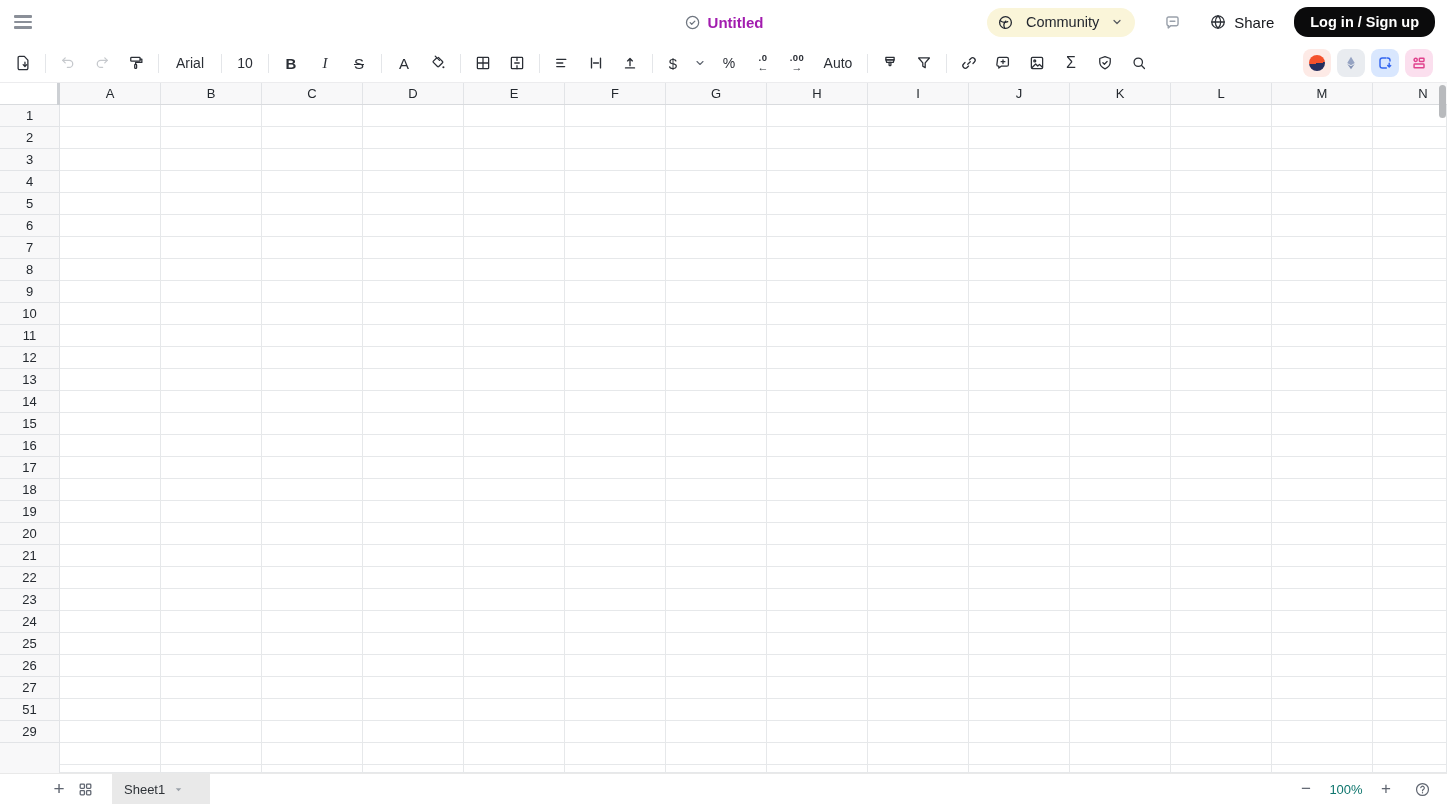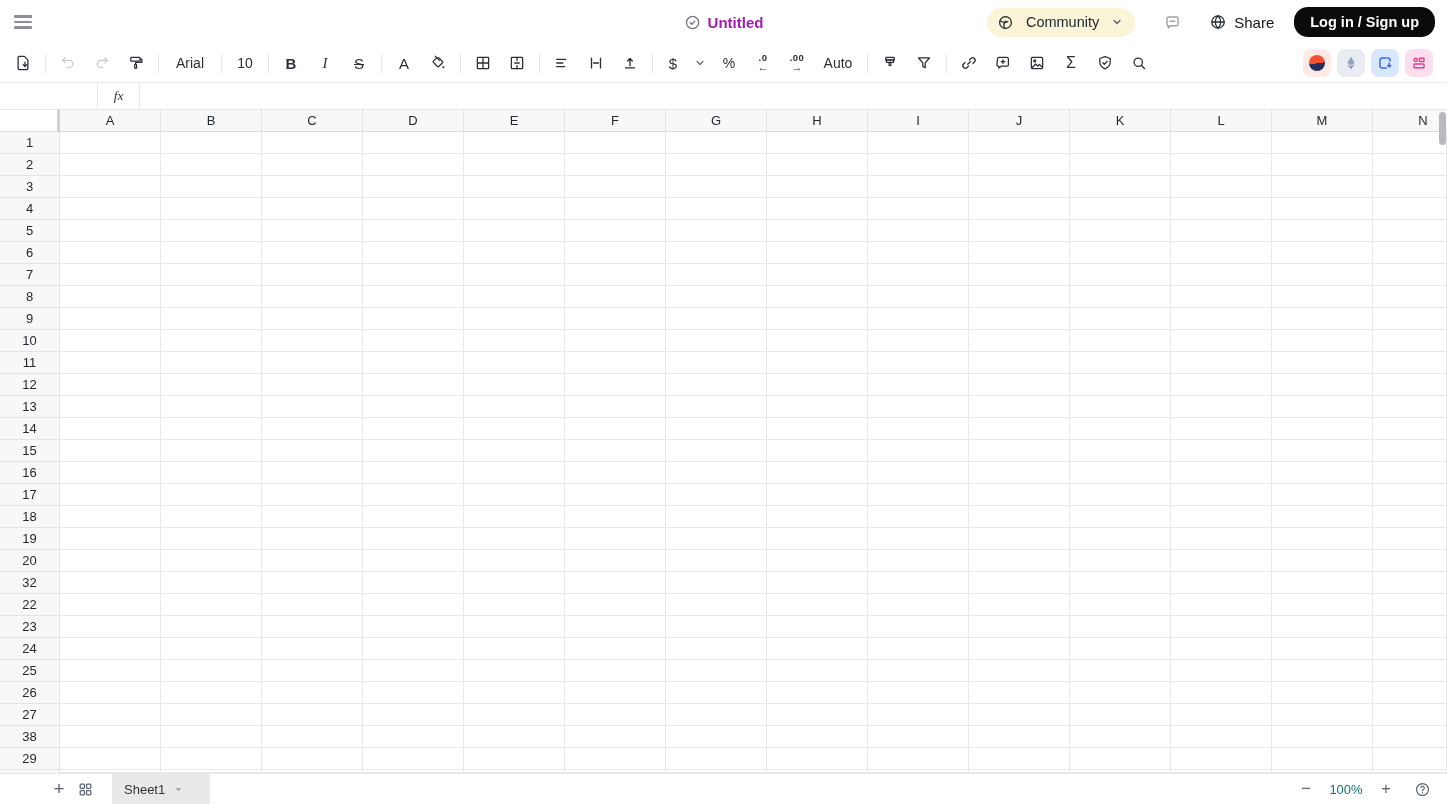--- a/index.html
+++ b/index.html
@@ -350,25 +350,20 @@
       <div class="plug" style="background:#fbdfee;">
         <svg width="16" height="16" viewBox="0 0 24 24" fill="none" stroke="#e0408c" stroke-width="2.2" stroke-linecap="round" stroke-linejoin="round">
           <circle cx="7" cy="7.2" r="2.4"></circle>
           <rect x="12.5" y="4.8" width="7" height="4.8" rx="1"></rect>
           <rect x="4.6" y="13.6" width="14.9" height="5.6" rx="1"></rect>
         </svg>
       </div>
     </div>
   </div>
 
-  <div class="formulabar">
-    <div class="name-box"></div>
-    <div class="fx-box">fx</div>
-    <div class="formula-input"></div>
-  </div>
 
   <div class="grid">
     <div class="corner"></div>
     <div class="col-headers">
         <div class="col-h">A</div>
         <div class="col-h">B</div>
         <div class="col-h">C</div>
         <div class="col-h">D</div>
         <div class="col-h">E</div>
         <div class="col-h">F</div>
@@ -395,28 +390,28 @@
         <div class="row-h">11</div>
         <div class="row-h">12</div>
         <div class="row-h">13</div>
         <div class="row-h">14</div>
         <div class="row-h">15</div>
         <div class="row-h">16</div>
         <div class="row-h">17</div>
         <div class="row-h">18</div>
         <div class="row-h">19</div>
         <div class="row-h">20</div>
-        <div class="row-h">32</div>
+        <div class="row-h">21</div>
         <div class="row-h">22</div>
         <div class="row-h">23</div>
         <div class="row-h">24</div>
         <div class="row-h">25</div>
         <div class="row-h">26</div>
         <div class="row-h">27</div>
-        <div class="row-h">38</div>
+        <div class="row-h">51</div>
         <div class="row-h">29</div>
       </div>
     <div class="cells"></div>
     <div class="vscroll"></div>
   </div>
 
   <div class="footer">
     <div class="ft-ic add-sheet">+</div>
     <div class="ft-ic">
       <svg width="17" height="17" viewBox="0 0 24 24" fill="none" stroke="currentColor" stroke-width="1.8" stroke-linejoin="round">

